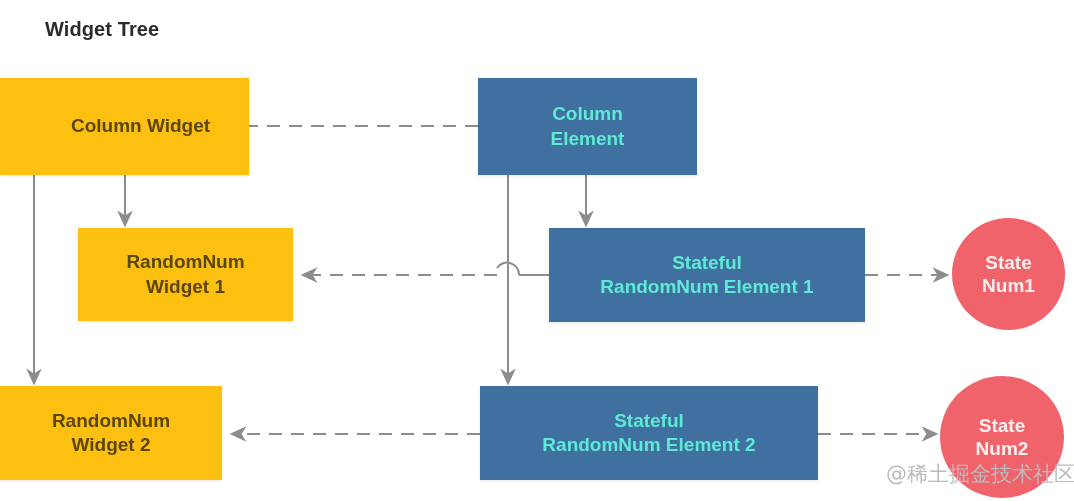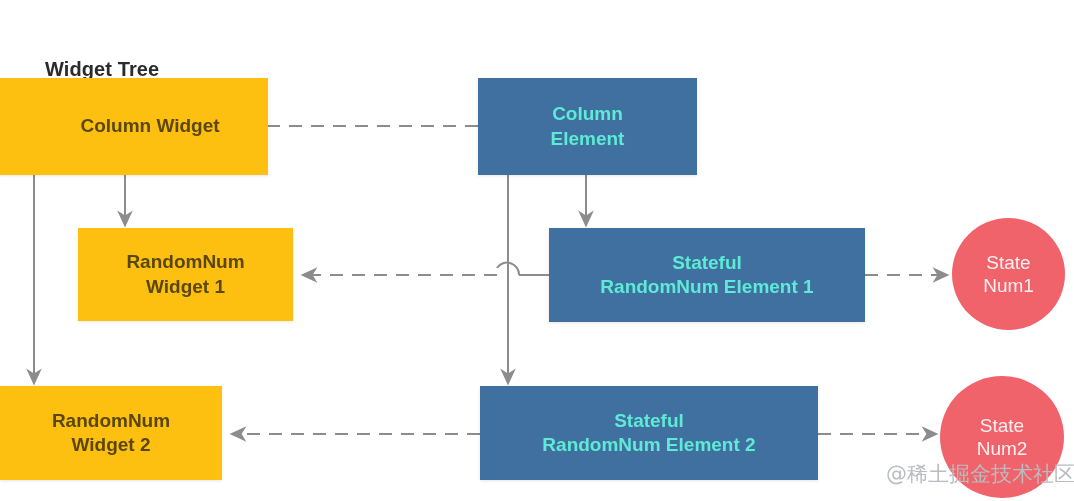--- a/index.html
+++ b/index.html
@@ -28,21 +28,20 @@
   }
 
   
   .col-title {
     position: absolute;
     font-size: 20px;
     font-weight: 600;
     color: #2b2b2b;
     white-space: nowrap;
     letter-spacing: .1px;
-    margin-top: 40px;
   }
   #title-widget-tree { left: 45px;  top: 18px; }
   #title-element-tree { left: 512px; top: 18px; }
 
   
   .node {
     position: absolute;
     display: flex;
     align-items: center;
     justify-content: center;
@@ -62,27 +61,27 @@
     background: #40709F;
     color: #5eead4;
     font-size: 19px;
     font-weight: 600;
     box-shadow: 0 1px 3px rgba(0,0,0,.10);
   }
   .node.state {
     background: #F0636B;
     color: #fdeff0;
     font-size: 19px;
-    font-weight: 400;
+    font-weight: 700;
     border-radius: 50%;
     line-height: 1.22;
   }
 
   
-  #node-column-widget      { left: 0px;   top: 78px;  width: 268px; height: 97px; padding-left: 32px; }
+  #node-column-widget      { left: 0px;   top: 78px;  width: 249px; height: 97px; padding-left: 32px; }
   #node-randomnum-widget-1 { left: 78px;  top: 228px; width: 215px; height: 93px; }
   #node-randomnum-widget-2 { left: 0px;   top: 386px; width: 222px; height: 94px; }
   #node-column-element     { left: 478px; top: 78px;  width: 219px; height: 97px; }
   #node-element-1          { left: 549px; top: 228px; width: 316px; height: 94px; }
   #node-element-2          { left: 480px; top: 386px; width: 338px; height: 94px; }
   #node-state-num-1        { left: 952px; top: 218px; width: 113px; height: 112px; }
   #node-state-num-2        { left: 940px; top: 376px; width: 124px; height: 122px; }
 
   
   #watermark {

